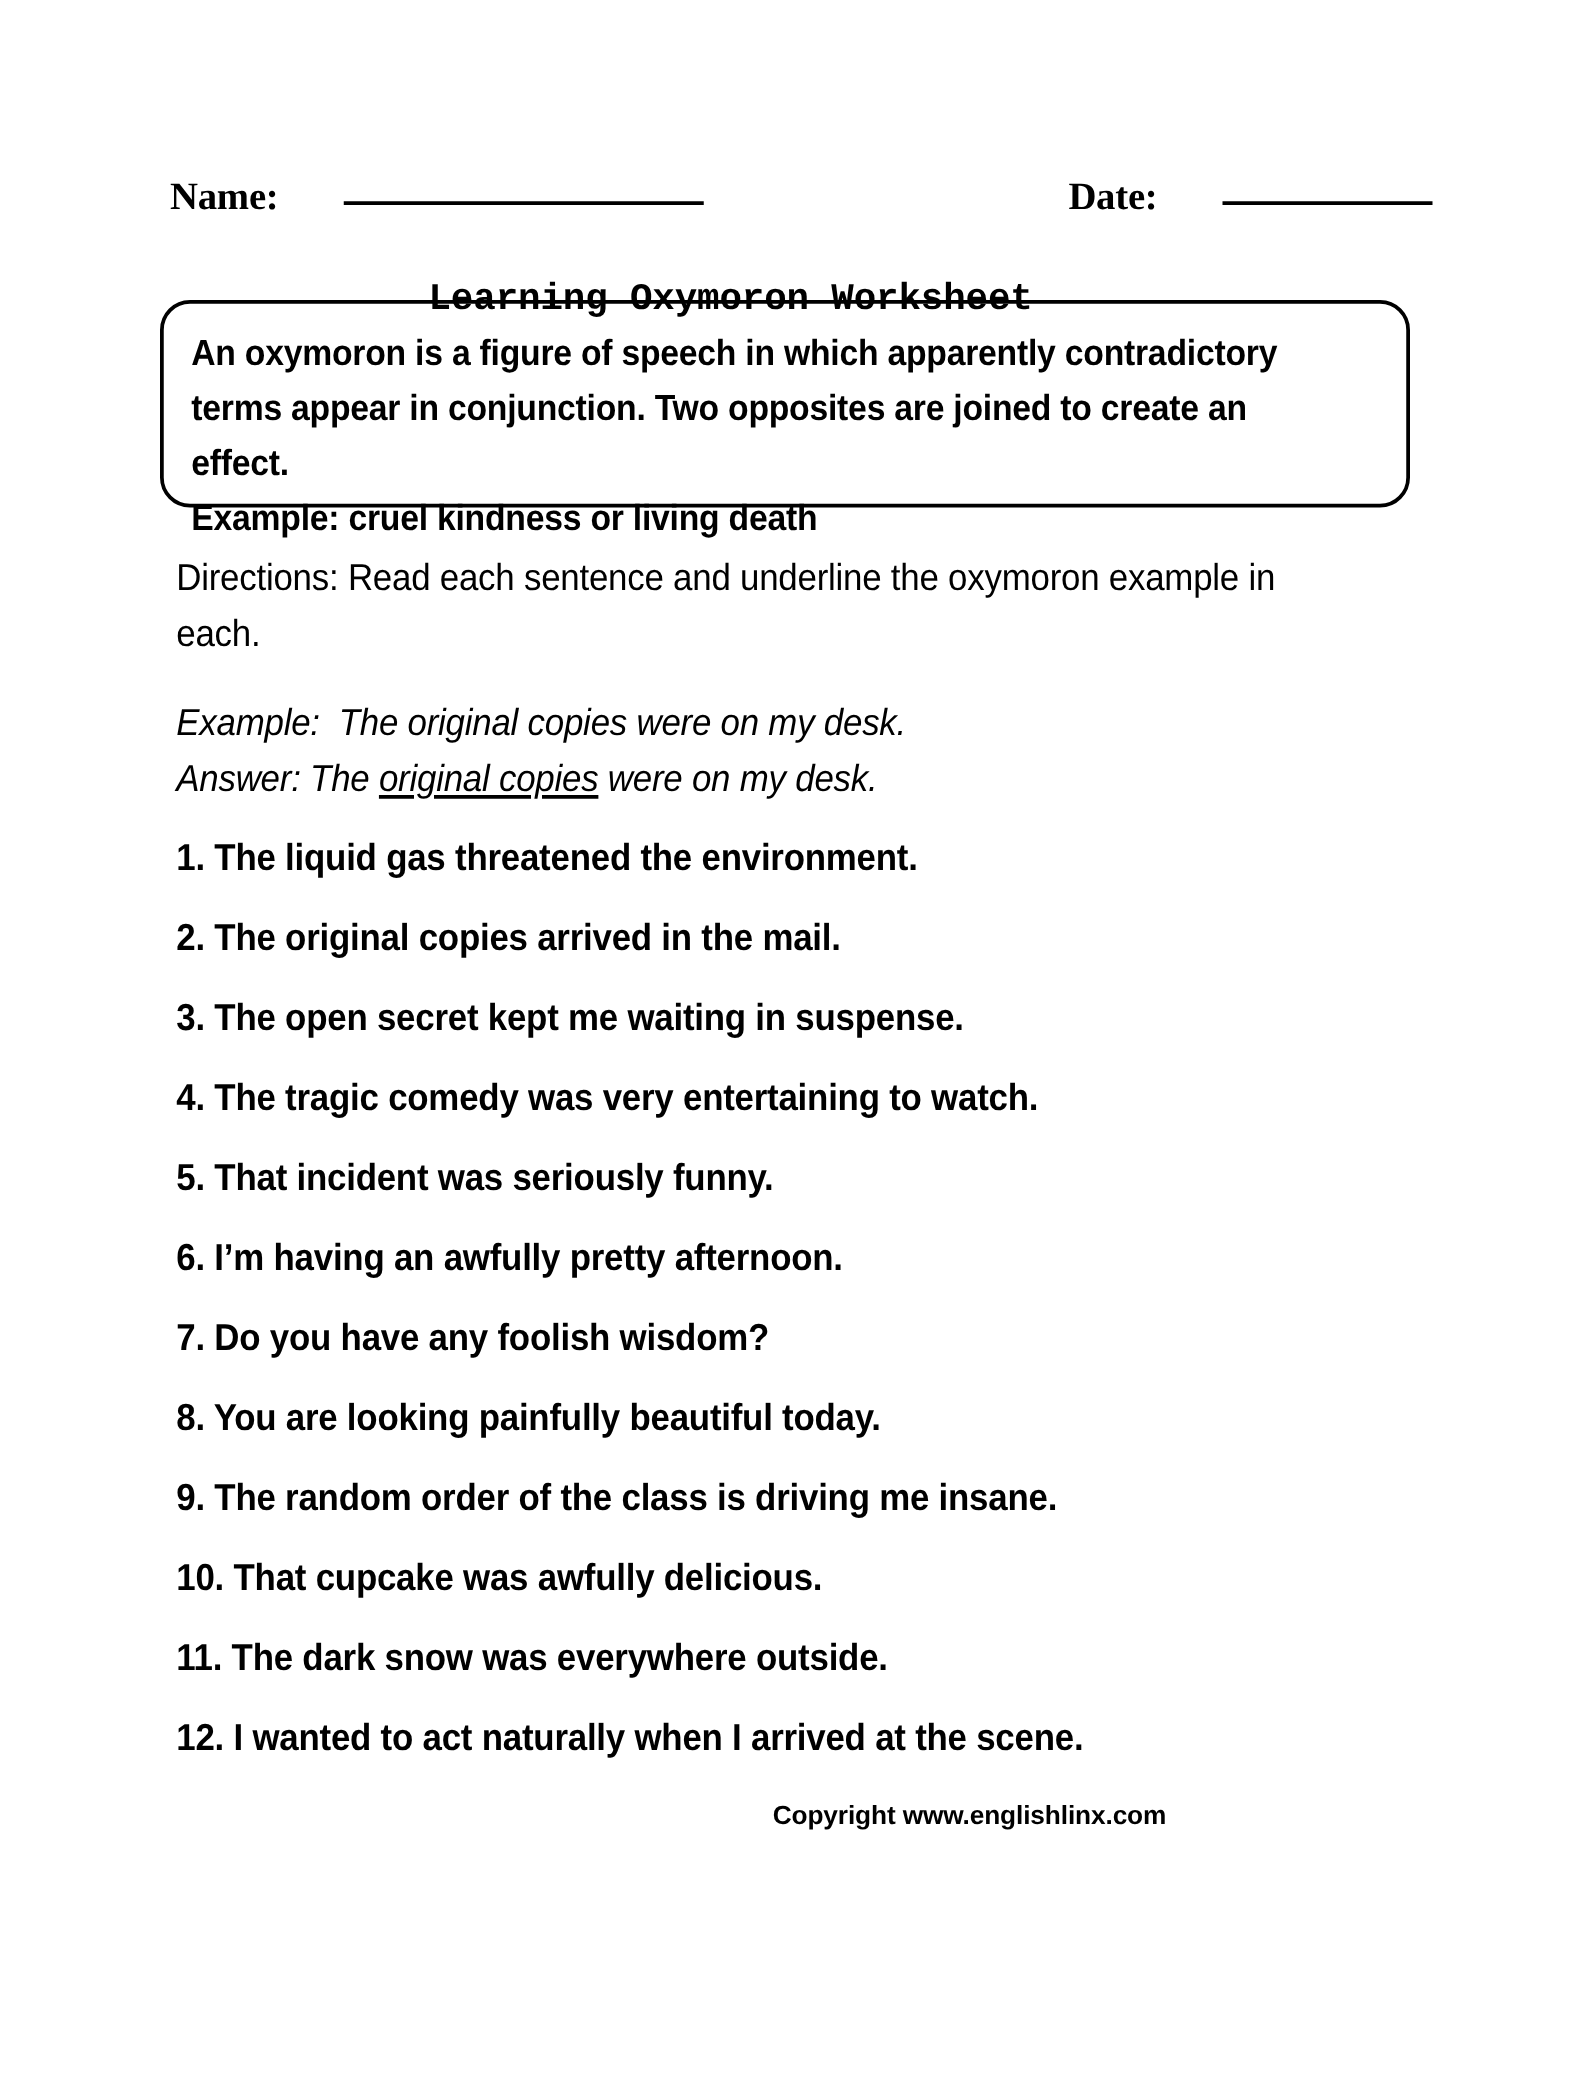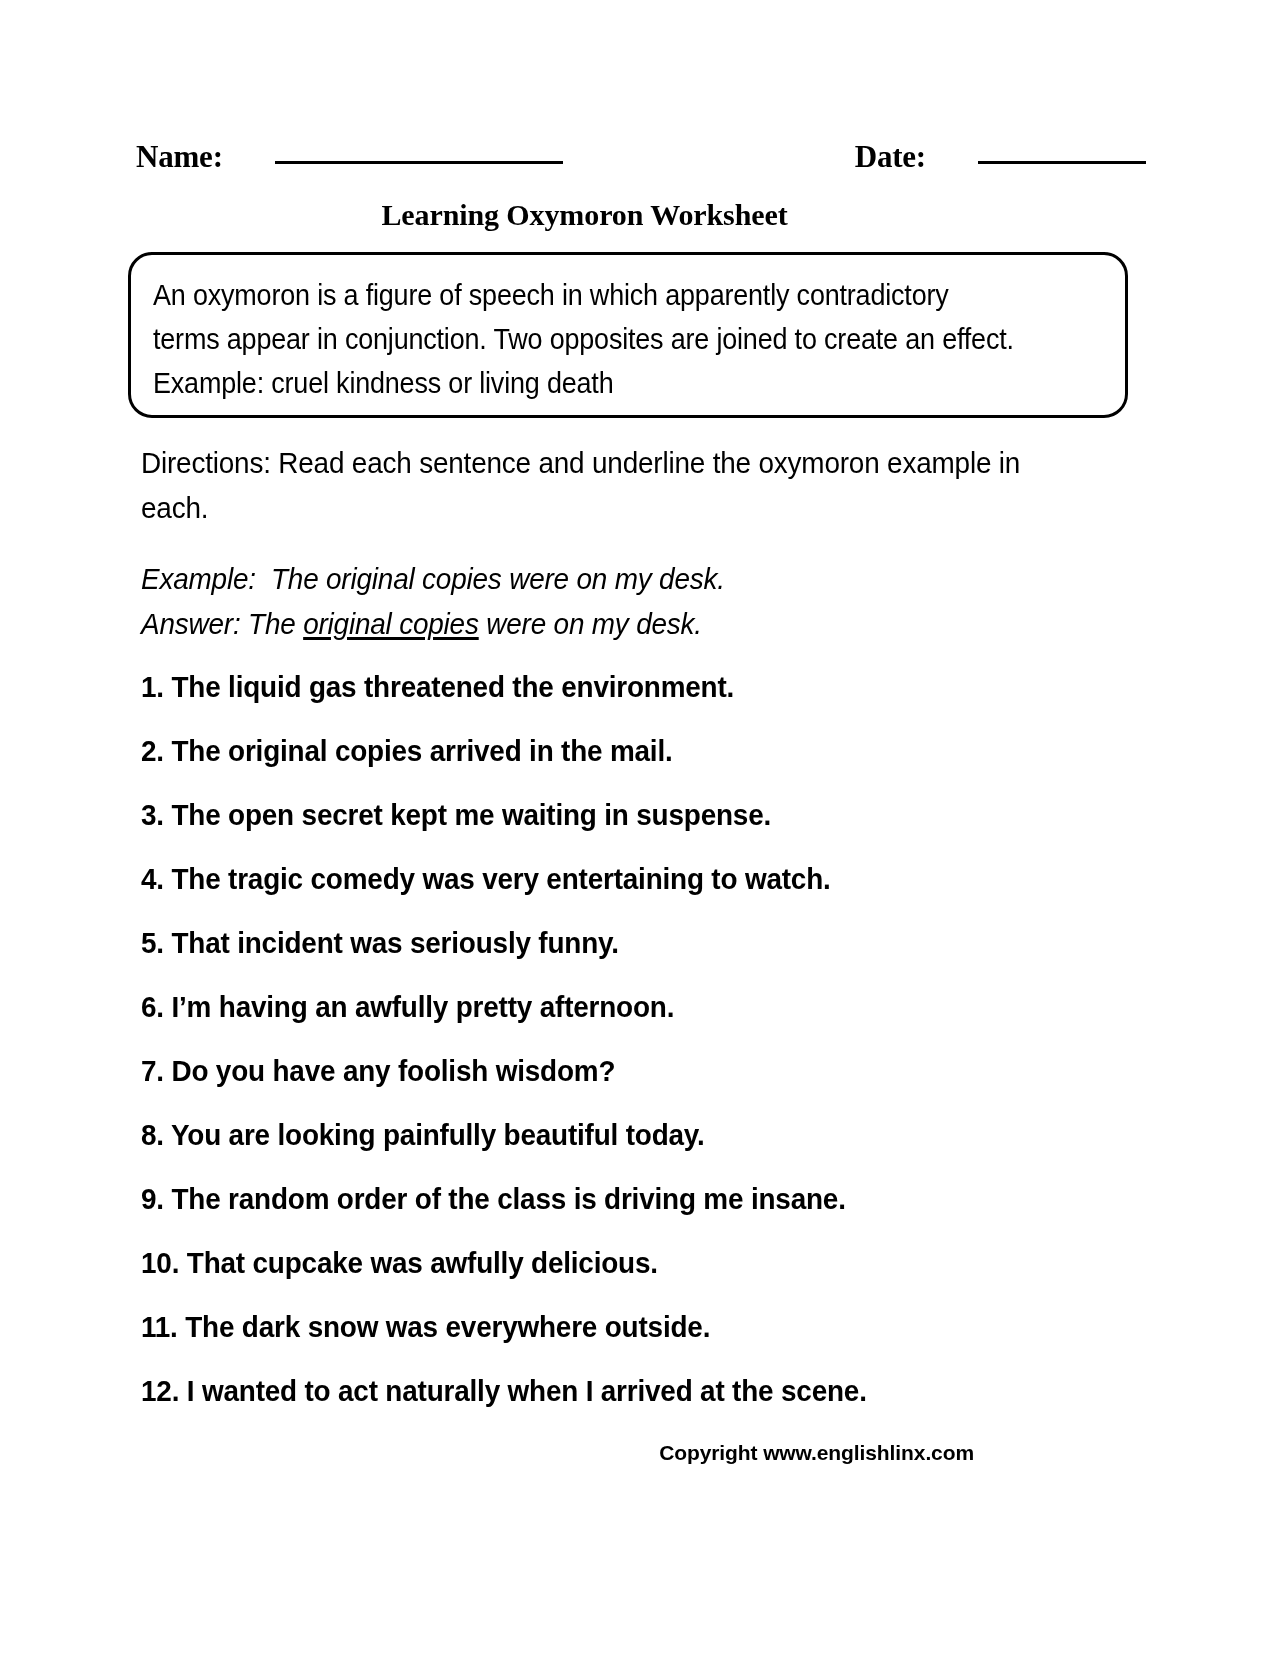--- a/index.html
+++ b/index.html
@@ -51,43 +51,44 @@
     top: -3px;
   }
   .rule-name { width: 288px; margin-left: 12px; }
   .rule-date { width: 168px; margin-left: 12px; }
   .nd-spacer { flex: 1 1 auto; }
 
   
   .worksheet-title {
     position: absolute;
     left: 0;
-    top: 197px;
+    top: 222px;
     width: 1149px;
     text-align: center;
-    font-family: Liberation Serif, serif;
+    font-family: Liberation Mono, monospace;
     font-weight: bold;
     font-size: 30px;
     line-height: 36px;
     letter-spacing: -0.1px;
     padding-left: 20px;
     box-sizing: border-box;
   }
 
   
   .definition-box {
     position: absolute;
     left: 128px;
-    top: 252px;
+    top: 240px;
     width: 1000px;
     height: 166px;
     box-sizing: border-box;
     border: 3px solid #000;
     border-radius: 24px;
     padding: 18px 22px 10px 22px;
+    font-weight: bold;
   }
   .definition-text {
     font-family: "Liberation Sans Narrow", "Liberation Sans", sans-serif;
     font-stretch: condensed;
     font-size: 29px;
     line-height: 44px;
     letter-spacing: -0.2px;
     white-space: pre-line;
     transform: scaleX(0.93);
     transform-origin: left top;
@@ -148,21 +149,20 @@
     top: 1440px;
     width: 1133px;
     padding-right: 200px;
     box-sizing: border-box;
     text-align: right;
     font-family: "Liberation Sans", sans-serif;
     font-weight: bold;
     font-size: 21px;
     line-height: 26px;
     letter-spacing: -0.1px;
-    margin-left: 41px;
   }
 </style>
 </head>
 <body>
 
 <div class="page">
 
   <div class="name-date-row">
     <span class="nd-label">Name:</span>
     <span class="nd-rule rule-name"></span>

